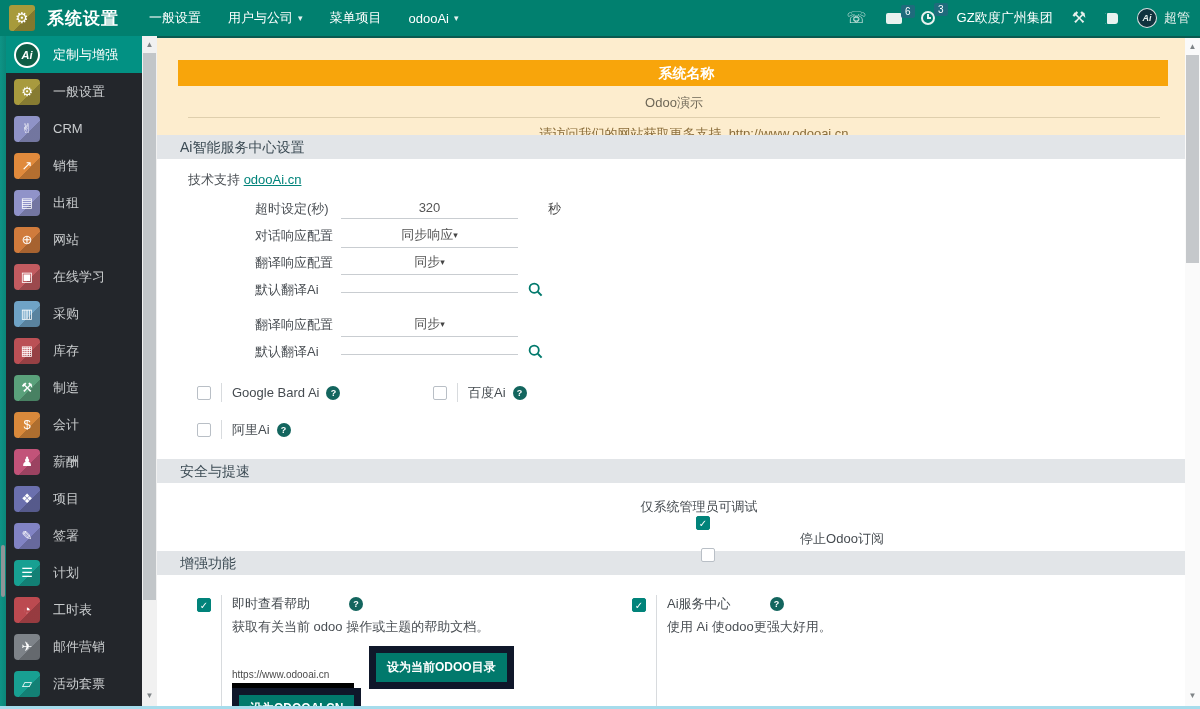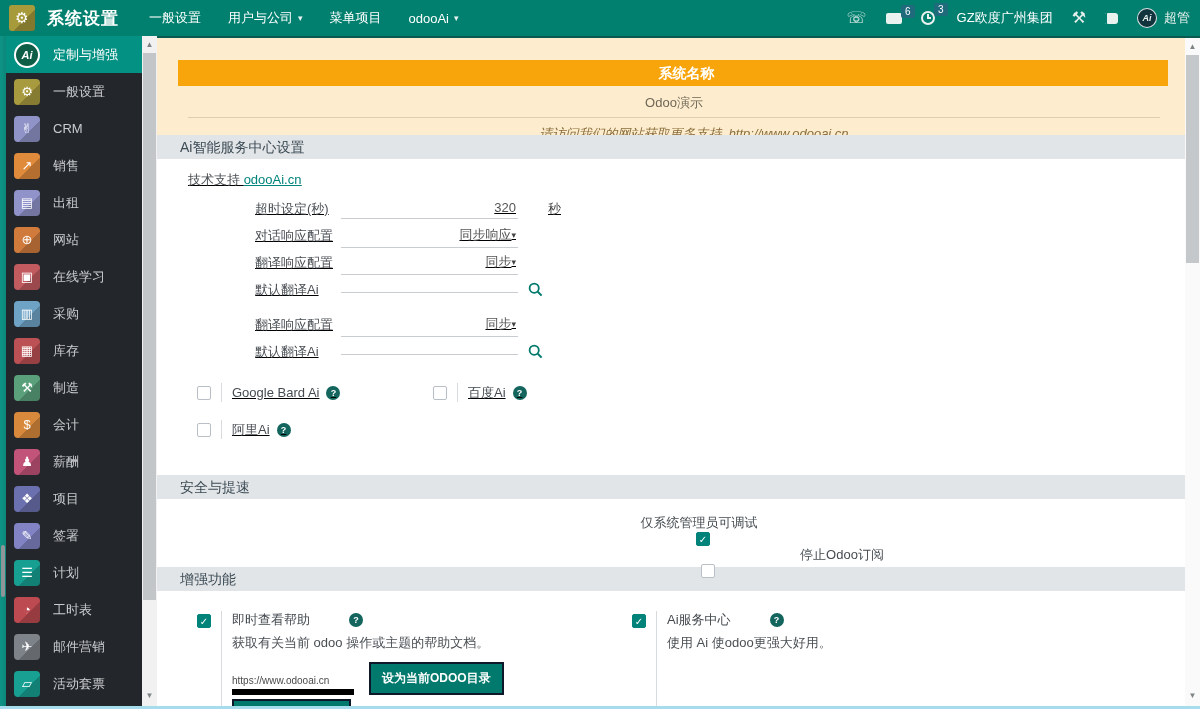--- a/index.html
+++ b/index.html
@@ -54,30 +54,30 @@
   .sbscroll .up { top:2px; } .sbscroll .down { bottom:3px; }
   .sbscroll .thumb { position:absolute; left:1px; top:17px; width:13px; height:547px; background:#C2C6C9; cursor:pointer; }
 
   
   .content { flex:1; background:#fff; border-top:2px solid #0A5A50; position:relative; overflow:hidden; }
   .cream { background:#FDEDCE; height:97px; overflow:hidden;text-align:center; }
   .orange-bar { margin:22px 32px 0 21px; height:26px; line-height:26px; background:#F8A50B; color:#fff;
                 font-size:14px; font-weight:600; padding-left:27px; }
   .dbname { margin:8px 40px 0 31px; padding-bottom:5px; font-size:13px; color:#6E6757;
             border-bottom:1px solid rgba(120,100,60,0.22); }
-  .supportline { margin:7px 0 0 31px; font-size:13px; color:#8A6D3B;font-style:italic; }
+  .supportline { margin:7px 0 0 31px; font-size:13px; color:#8A6D3B; }
 
   .band { height:24px; line-height:24px; background:#E2E5E8; padding-left:23px; font-size:14px; color:#3C4B54; }
 
-  .sec1 { padding-top:10px; padding-bottom:36px;text-decoration:underline; }
+  .sec1 { padding-top:10px; padding-bottom:20px; }
   .techrow { margin:2px 0 6px 31px; font-size:13px; color:#4A4F54; }
   .techrow a { color:#01837A; }
   .frow { display:flex; align-items:center; height:27px; margin-left:98px; }
   .flabel { width:86px; font-size:13px; color:#4A4F54; }
-  .ctrl { width:177px; border-bottom:1px solid #C9CDD1; display:flex; justify-content:flex-end;
+  .ctrl { width:177px; border-bottom:1px solid #C9CDD1; display:flex; justify-content:center;
           align-items:center; font-size:13px; color:#555; padding:2px 2px 3px 2px; cursor:pointer; }
   .ctrl .caret { font-size:9px; color:#444; }
   .suffix { margin-left:30px; font-size:13px; color:#444; }
   .mag { margin-left:10px; display:flex; }
   .gap8 { height:8px; }
 
   .prov-row { display:flex; margin:18px 0 0 40px; }
   .prov { display:flex; align-items:center; }
   .prov.w1 { width:236px; }
   .cb { width:14px; height:14px; border:1px solid #B9BFC6; background:#fff; border-radius:2px; flex:0 0 14px;
@@ -98,21 +98,21 @@
   .enh { display:flex; margin:20px 0 0 40px; }
   .enh-col { display:flex; }
   .enh-col.first { width:435px; }
   .enh .cb { margin-top:3px; }
   .vline-tall { width:1px; background:#D8DBDE; margin:0 10px; align-self:stretch; }
   .enh-title-row { display:flex; align-items:center;gap:32px; }
   .enh-title { font-size:13px; color:#454B50; }
   .enh-desc { margin-top:5px; font-size:13px; color:#4A4F54; }
   .url-row { display:flex; align-items:flex-end; margin-top:10px; }
   .uinput { width:122px; border-bottom:6px solid #000000; font-size:10px; color:#4A4A4A; padding-bottom:3px; }
-  .tbtn { background:#01796C; color:#fff; font-weight:bold; font-size:12px; padding:6px 11px; border:2px solid #0f172a;
+  .tbtn { background:#01796C; color:#fff; font-weight:bold; font-size:12px; padding:6px 11px; border:7px solid #0f172a;
           cursor:pointer; white-space:nowrap; }
   .btn1 { margin-left:15px; }
   .btn2row { margin-top:9px; }
 
   .rscroll { position:absolute; top:0; right:0; bottom:0; width:15px; background:#FAFAFA; }
   .rscroll .up { top:2px; } .rscroll .down { bottom:3px; }
   .rscroll .thumb { position:absolute; left:1px; top:17px; width:13px; height:208px; background:#C5C8CB; cursor:pointer; }
 
   .bottombar { height:3px; background:#A6DCEC; }
 </style>

